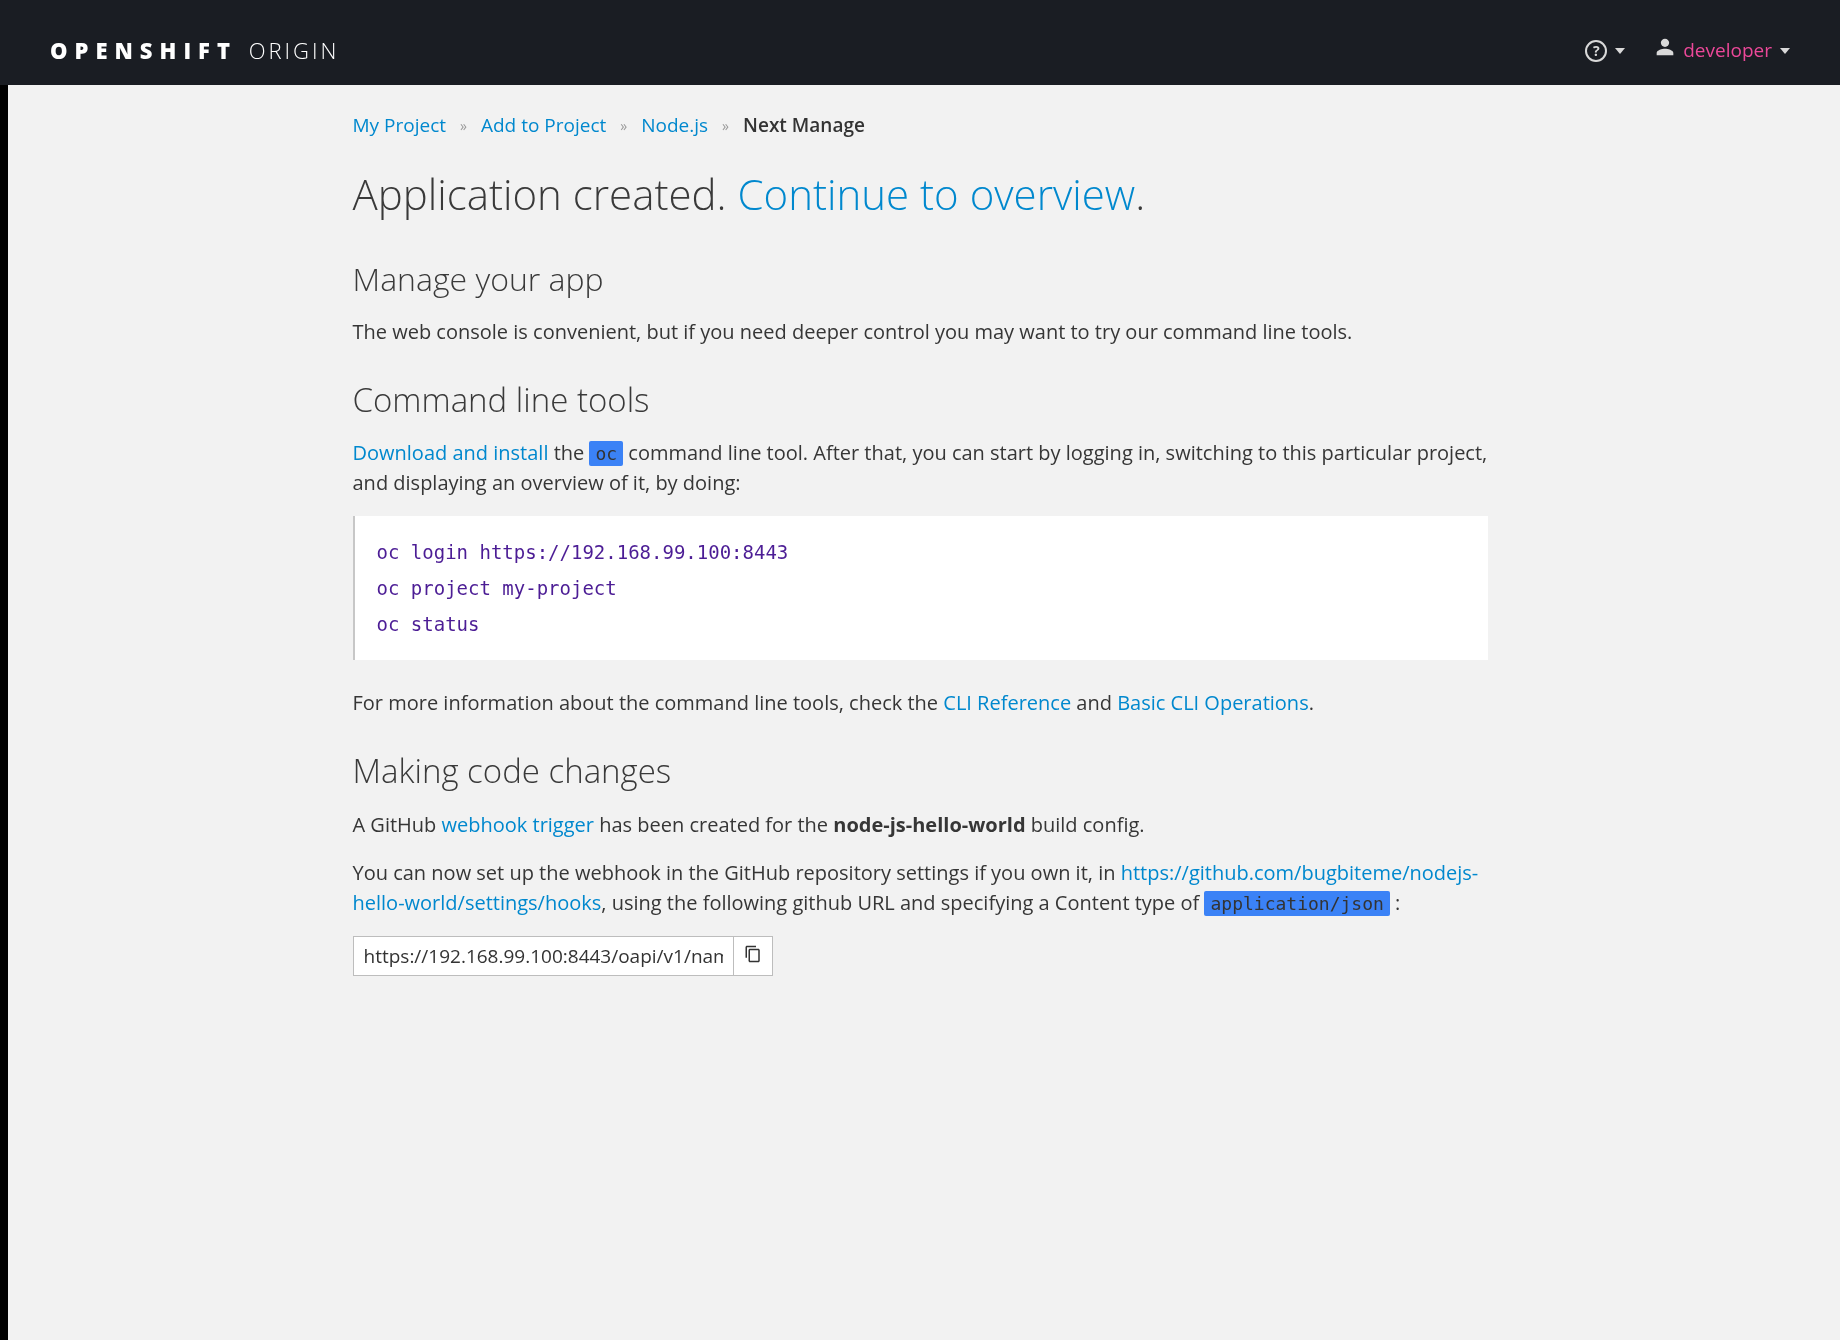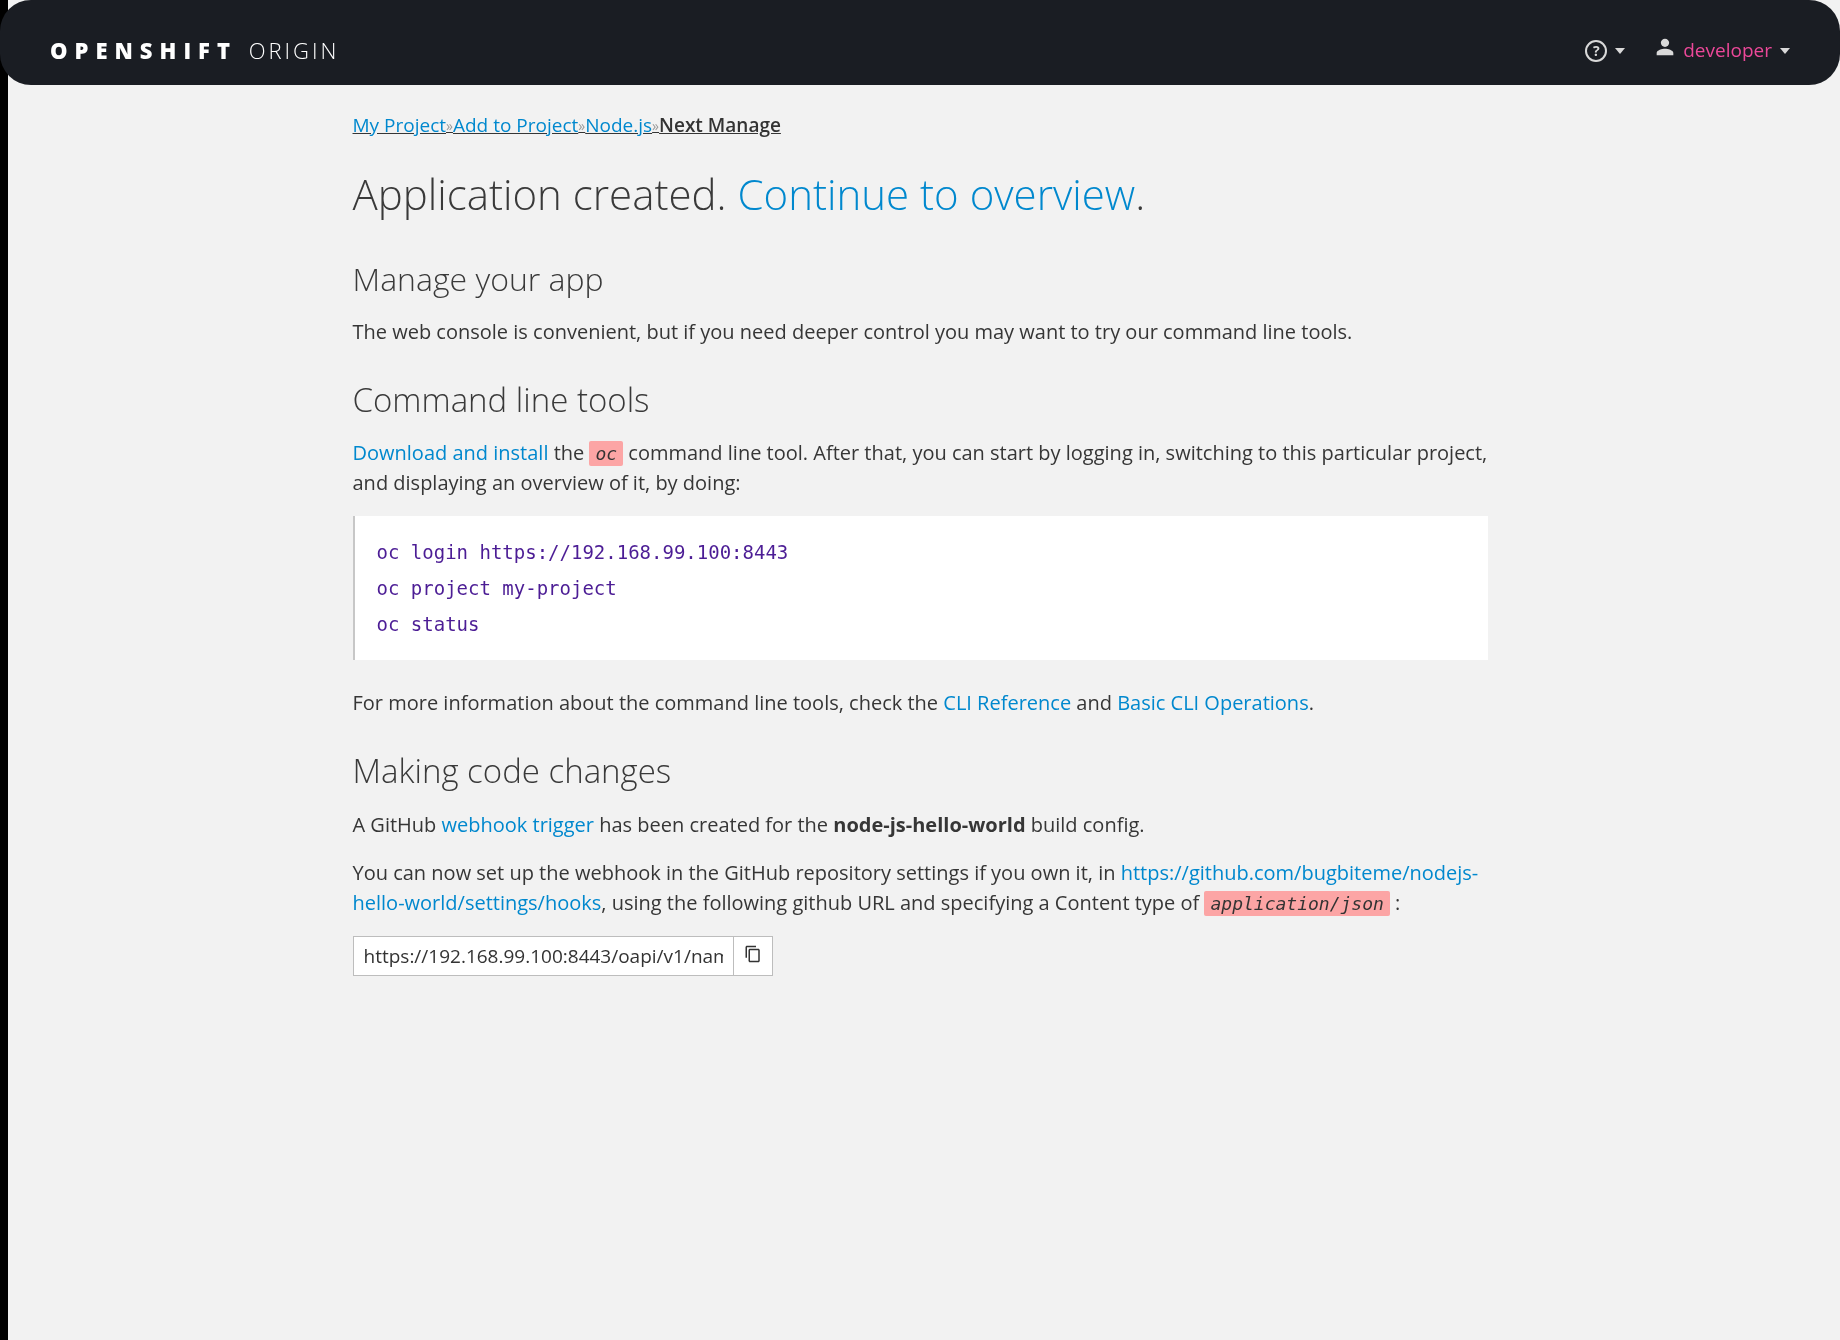--- a/index.html
+++ b/index.html
@@ -11,21 +11,20 @@
       line-height: 1.5;
     }
     .topbar {
       background: #1a1d23;
       height: 85px;
       display: flex;
       align-items: center;
       justify-content: space-between;
       padding: 16px 50px 0 50px;
       color: #fff;
-      border-radius: 31px;
     }
     .logo {
       font-weight: 300;
       letter-spacing: 6px;
       font-size: 22px;
       color: #fff;
     }
     .logo .bold { font-weight: 800; letter-spacing: 7px; }
     .logo .light { font-weight: 300; letter-spacing: 3px; }
     .topbar-right { display: flex; align-items: center; gap: 30px; color: #d9d9d9; }
@@ -54,21 +53,21 @@
       margin: 0 auto;
       padding: 20px 30px 40px 30px;
     }
 
     .breadcrumb {
       padding: 6px 0 22px 0;
       font-size: 19px;
       display: flex;
       flex-wrap: wrap;
       align-items: center;
-      text-decoration: underline;
+      gap: 14px;
     }
     .breadcrumb a { color: #0088ce; text-decoration: none; cursor: pointer; }
     .breadcrumb .sep { color: #9a9a9a; font-size: 14px; }
     .breadcrumb .current { color: #333; font-weight: 600; }
 
     h1 {
       font-weight: 300;
       font-size: 42px;
       color: #3a3a3a;
       margin-bottom: 30px;
@@ -89,27 +88,26 @@
       margin-top: 28px;
       margin-bottom: 14px;
     }
 
     p { margin-bottom: 18px; font-size: 20px; color: #363636; }
     a.inline { color: #0088ce; text-decoration: none; cursor: pointer; }
     .em { }
     strong { font-weight: 700; }
 
     code.inline {
-      background: #fca5a5;
+      background: #3b82f6;
       padding: 2px 6px;
       font-family: Menlo, Monaco, Consolas, monospace;
       font-size: 18px;
       border-radius: 2px;
       color: #333;
-      font-style: italic;
     }
 
     pre.block {
       background: #fff;
       border-left: 2px solid #c7c7c7;
       padding: 18px 22px;
       margin: 14px 0 28px 0;
       font-family: Menlo, Monaco, Consolas, monospace;
       font-size: 19px;
       line-height: 1.9;

